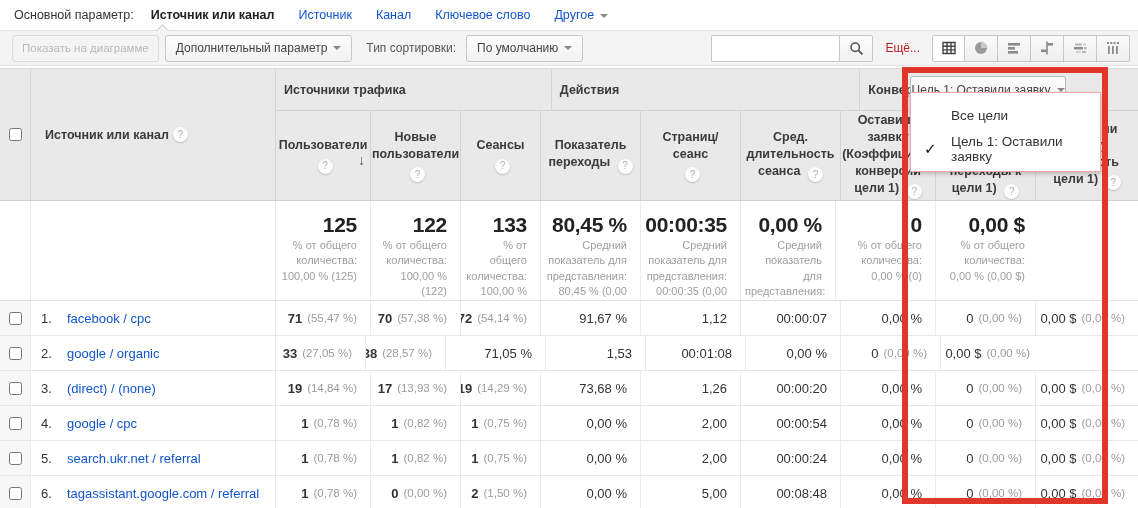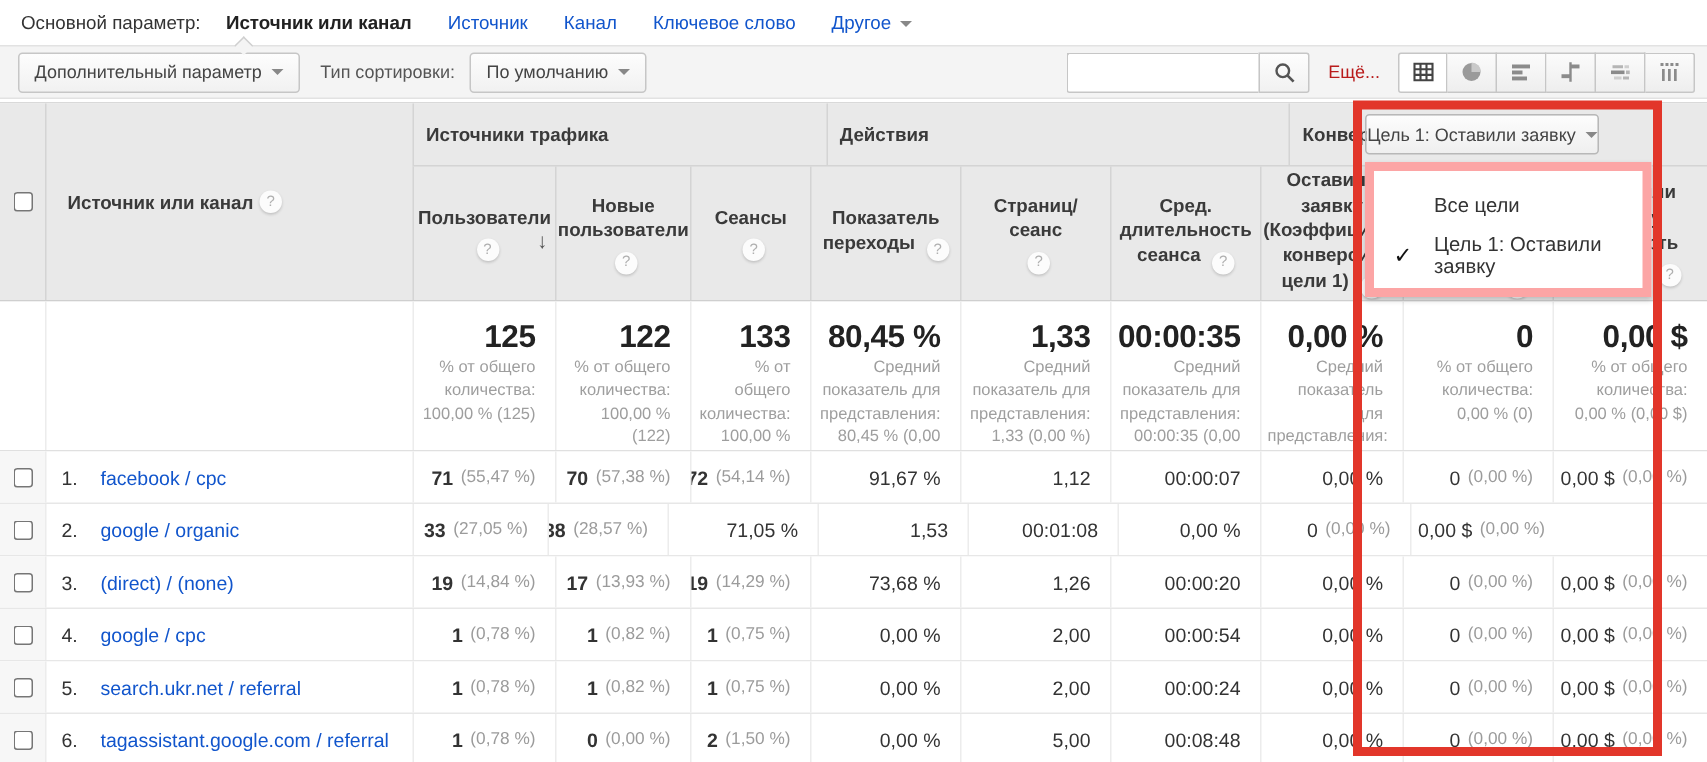--- a/index.html
+++ b/index.html
@@ -59,21 +59,21 @@
   .td { display:flex; align-items:center; justify-content:flex-end; padding:0 13px 0 4px; font-size:13px; color:#333; border-left:1px solid #ececec; white-space:nowrap; overflow:hidden; }
   .td.chk { justify-content:center; background:#f7f7f7; padding:0; }
   .td.src { justify-content:flex-start; padding-left:10px; }
   .rownum { width:26px; color:#333; }
   .lnk { color:#1155cc; text-decoration:none; cursor:pointer; }
   .bval { font-weight:bold; }
   .pct { color:#9b9b9b; font-size:11.5px; margin-left:5px; }
 
   
   .goal-btn { position:absolute; left:910px; top:76px; width:156px; height:27px; background:linear-gradient(#fdfdfd,#efefef); border:1px solid #b8b8b8; border-radius:3px; font-size:12px; color:#444; display:flex; align-items:center; justify-content:center; cursor:pointer; z-index:20; }
-  .goal-menu { position:absolute; left:910px; top:108px; width:191px; background:#fff; border:6px solid #fca5a5; box-shadow:0 2px 4px rgba(0,0,0,.2); z-index:30; padding:6px 0; }
+  .goal-menu { position:absolute; left:910px; top:92px; width:191px; background:#fff; border:1px solid #fca5a5; box-shadow:0 2px 4px rgba(0,0,0,.2); z-index:30; padding:6px 0; }
   .menu-item { height:33px; display:flex; align-items:center; font-size:13.5px; color:#333; padding-left:40px; position:relative; cursor:pointer; }
   .menu-item .check { position:absolute; left:13px; font-size:15px; color:#111; }
 
   
   .annotation { position:absolute; left:902px; top:67px; width:206px; height:437px; border:6px solid #e2362a; z-index:40; pointer-events:none; }
 
   input[type="checkbox"] { width:13px; height:13px; }
 </style>
 </head>
 <body>
@@ -84,20 +84,21 @@
     <span class="plabel">Основной параметр:</span>&nbsp;&nbsp;
     <span class="sel">Источник или канал</span>
     <a>Источник</a>
     <a>Канал</a>
     <a>Ключевое слово</a>
     <a><span>Другое</span><span class="caret"></span></a>
   </div>
 
   <div class="toolbar">
     <div class="notch"></div>
+    <button class="btn-disabled">Показать на диаграмме</button>
     <button class="ddl">
         <span>Дополнительный параметр</span>
         <span class="caret"></span>
       </button>
     <span class="sort-label">Тип сортировки:</span>
     <button class="ddl">
         <span>По умолчанию</span>
         <span class="caret"></span>
       </button>
 
@@ -223,24 +224,20 @@
           <div class="snote">% от общего количества: 100,00 % (122)</div>
         </div>
       <div class="scell c4">
           <div class="sval">133</div>
           <div class="snote">% от общего количества: 100,00 % (133)</div>
         </div>
       <div class="scell c5">
           <div class="sval">80,45 %</div>
           <div class="snote">Средний показатель для представления: 80,45 % (0,00 %)</div>
         </div>
-      <div class="scell c6">
-          <div class="sval">1,33</div>
-          <div class="snote">Средний показатель для представления: 1,33 (0,00 %)</div>
-        </div>
       <div class="scell c7">
           <div class="sval">00:00:35</div>
           <div class="snote">Средний показатель для представления: 00:00:35 (0,00 %)</div>
         </div>
       <div class="scell c8">
           <div class="sval">0,00 %</div>
           <div class="snote">Средний показатель для представления: 0,00 % (0,00 %)</div>
         </div>
       <div class="scell c9">
           <div class="sval">0</div>

